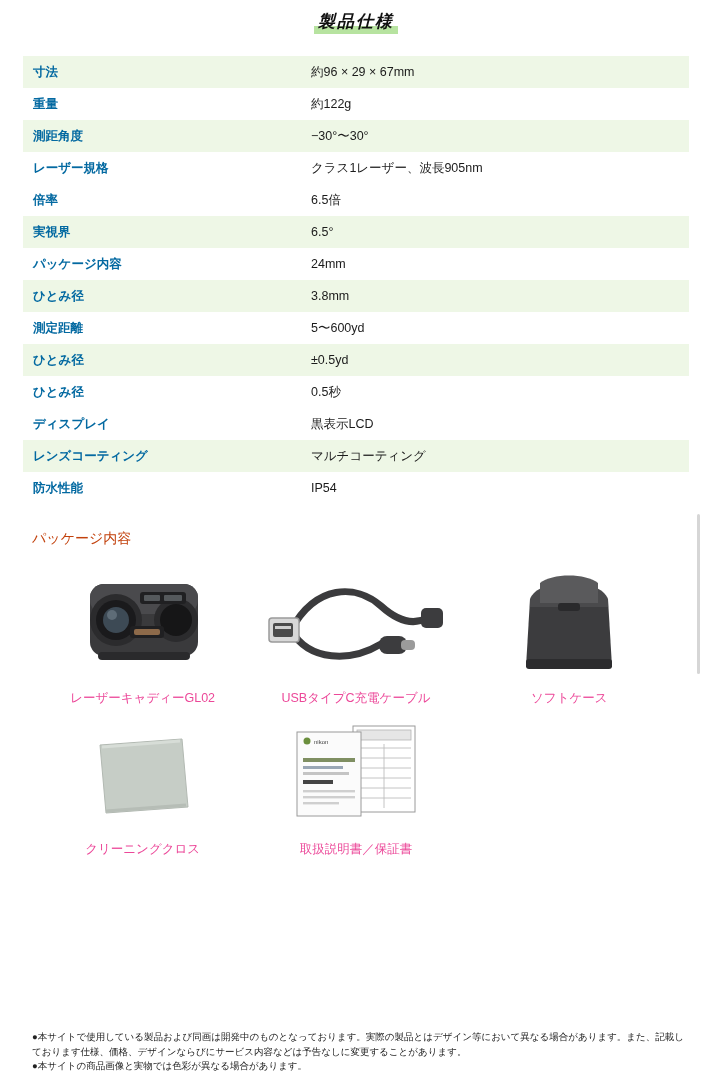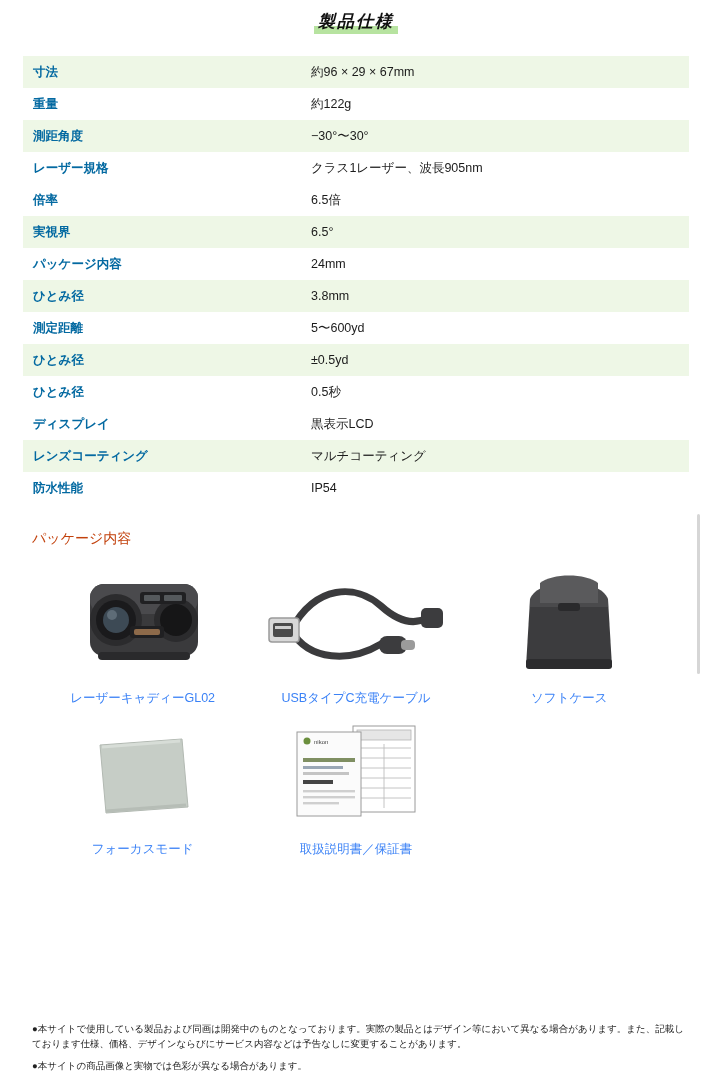--- a/index.html
+++ b/index.html
@@ -83,35 +83,35 @@
   .pkg-art {
     height: 120px;
     width: 100%;
     display: flex;
     align-items: center;
     justify-content: center;
   }
   .pkg-label {
     font-size: 12.5px;
     margin-top: 8px;
-    color: #3b82f6;
+    color: #ec4899;
     text-align: center;
   }
 
   
   .footnote {
     position: absolute;
     left: 22px;
     right: 14px;
     bottom: 6px;
     font-size: 9.5px;
     line-height: 1.55;
     color: #222;
   }
-  .footnote div { white-space: normal; margin-top: 8px; }
+  .footnote div { white-space: normal; }
 
   
   .scroll-hint {
     position: absolute;
     right: 2px;
     top: 514px;
     width: 3px;
     height: 160px;
     background: #d6d6d6;
     border-radius: 2px;
@@ -247,21 +247,21 @@
     </div>
 
     <div class="pkg-cell">
       <div class="pkg-art">
         <svg width="130" height="112" viewBox="0 0 130 112">
           <path d="M22 28 L 104 22 L 110 90 L 28 96 Z" fill="#c6cdc6" stroke="#b2b9b2" stroke-width="1"></path>
           <path d="M24 30 L 102 24" stroke="#d7ddd7" stroke-width="3" fill="none"></path>
           <path d="M28 94 L 108 88" stroke="#b6bdb6" stroke-width="3" fill="none"></path>
         </svg>
       </div>
-      <div class="pkg-label">フォーカスモード</div>
+      <div class="pkg-label">クリーニングクロス</div>
     </div>
 
     <div class="pkg-cell">
       <div class="pkg-art">
         <svg width="170" height="118" viewBox="0 0 170 118">
           <rect x="82" y="12" width="62" height="86" fill="#ffffff" stroke="#9a9a9a" stroke-width="1"></rect>
           <rect x="86" y="16" width="54" height="10" fill="#e6e6e6" stroke="#b4b4b4" stroke-width="0.8"></rect>
           <line x1="86" y1="34" x2="140" y2="34" stroke="#bdbdbd" stroke-width="0.9"></line>
           <line x1="86" y1="44" x2="140" y2="44" stroke="#bdbdbd" stroke-width="0.9"></line>
           <line x1="86" y1="54" x2="140" y2="54" stroke="#bdbdbd" stroke-width="0.9"></line>

